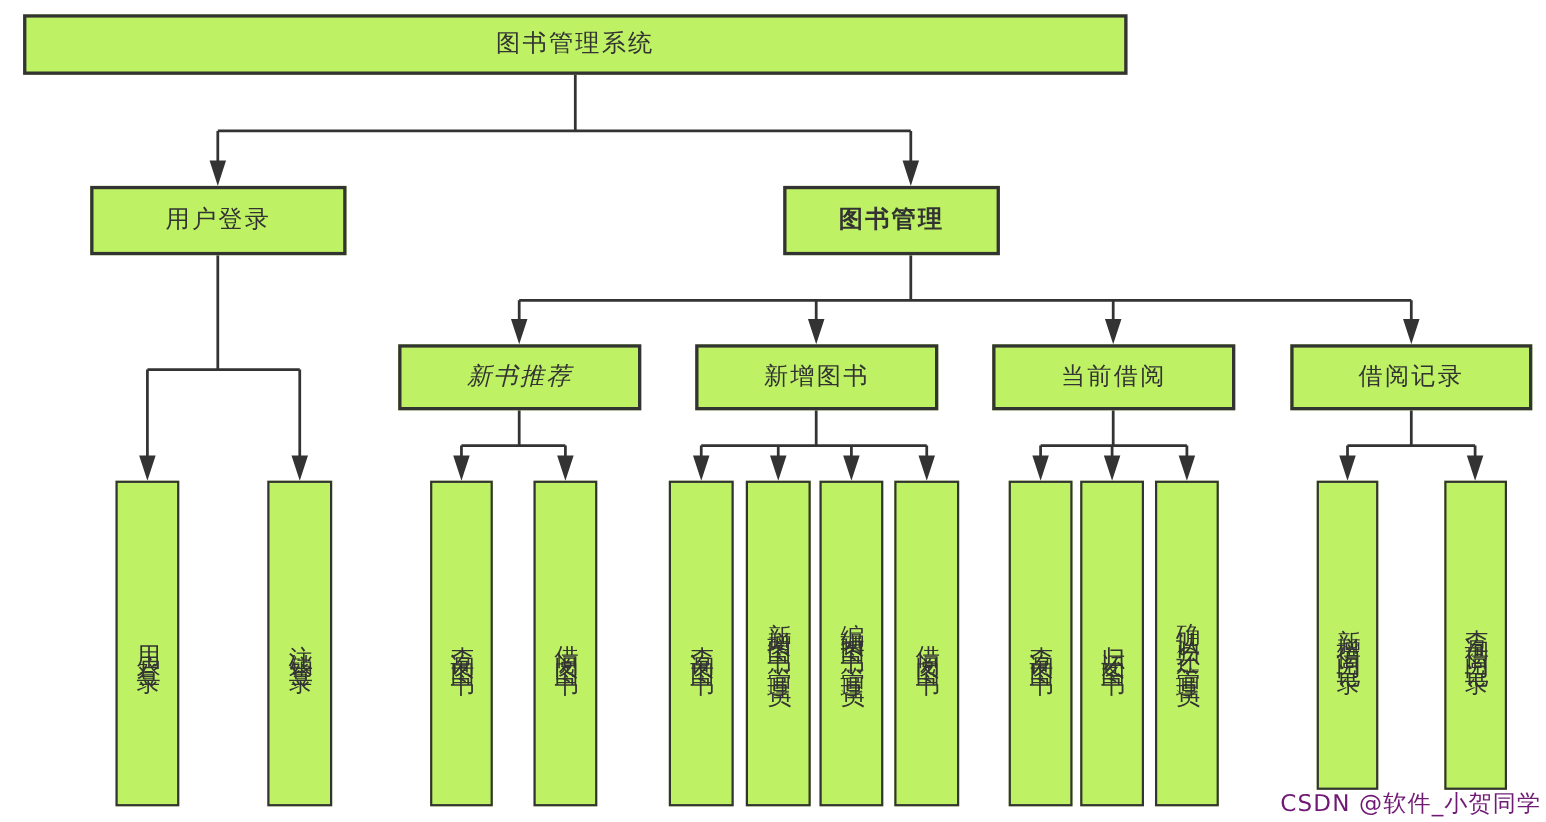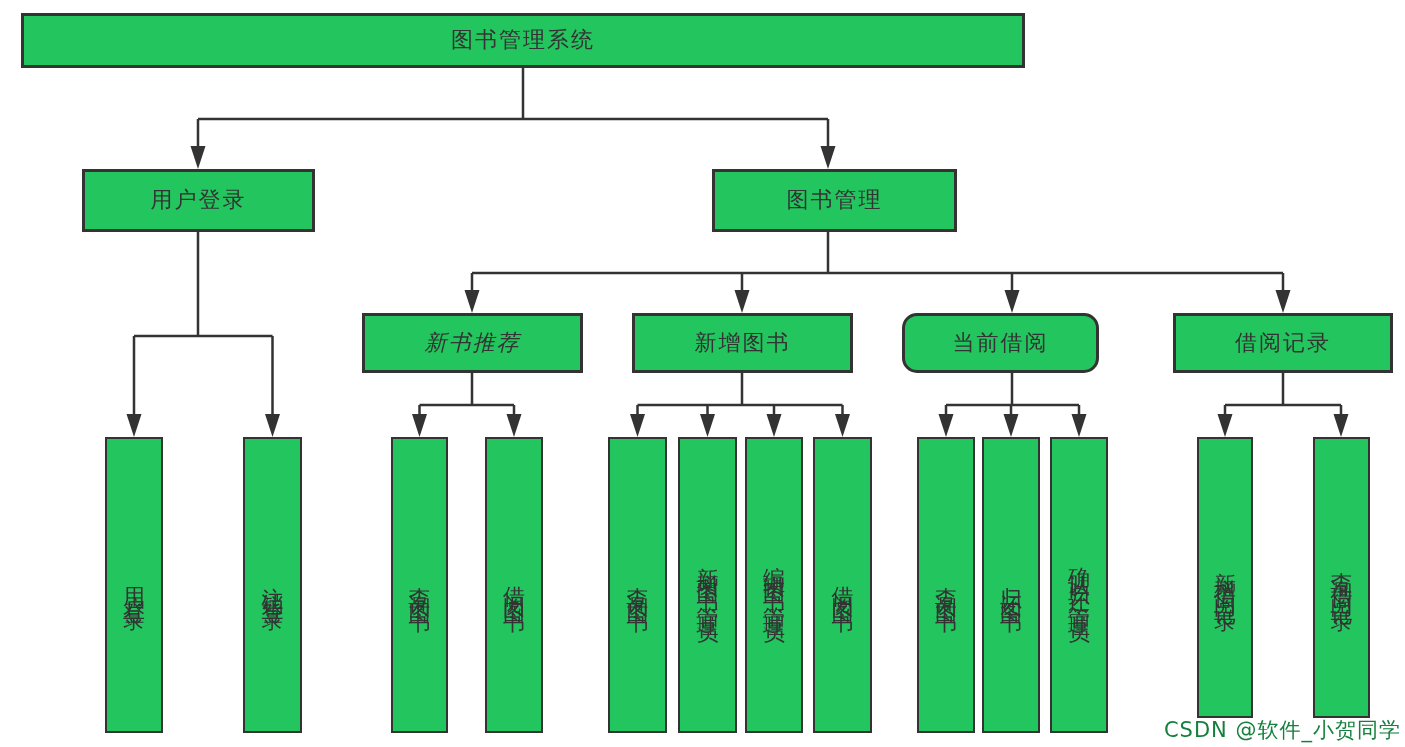--- a/index.html
+++ b/index.html
@@ -17,21 +17,21 @@
   }
   .edges {
     position: absolute;
     left: 0;
     top: 0;
     z-index: 1;
   }
   .node {
     position: absolute;
     box-sizing: border-box;
-    background: #22c55e;
+    background: #bef264;
     border: 3px solid #333333;
     display: flex;
     align-items: center;
     justify-content: center;
     z-index: 2;
   }
   .node .lbl {
     font-size: 22px;
     color: #333333;
     letter-spacing: 2px;
@@ -45,21 +45,21 @@
     writing-mode: vertical-rl;
     text-orientation: mixed;
     letter-spacing: 8px;
     line-height: 1;
   }
   .watermark {
     position: absolute;
     right: 4px;
     bottom: 3px;
     font-size: 21px;
-    color: #15803d;
+    color: #701a75;
     letter-spacing: 1px;
     z-index: 3;
     white-space: nowrap;
   }
 </style>
 </head>
 <body>
 
 <div id="stage">
 
@@ -80,31 +80,31 @@
              M1225 437l-7.5 -23h15z M1341 437l-7.5 -23h15z" fill="#333333"></path>
   </svg>
 
   <div class="node" style="left:21px; top:13px; width:1004px; height:55px;">
     <span class="lbl">图书管理系统</span>
   </div>
 
   <div class="node" style="left:82px; top:169px; width:233px; height:63px;">
     <span class="lbl">用户登录</span>
   </div>
-  <div class="node" style="left:712px; top:169px; width:245px; height:63px;">
+  <div class="node" style="left:712px; top:169px; width:197px; height:63px;font-weight:bold;">
     <span class="lbl">图书管理</span>
   </div>
 
   <div class="node" style="left:362px; top:313px; width:221px; height:60px;font-style:italic;">
     <span class="lbl">新书推荐</span>
   </div>
   <div class="node" style="left:632px; top:313px; width:221px; height:60px;">
     <span class="lbl">新增图书</span>
   </div>
-  <div class="node" style="left:902px; top:313px; width:197px; height:60px;border-radius:15px;">
+  <div class="node" style="left:902px; top:313px; width:221px; height:60px;">
     <span class="lbl">当前借阅</span>
   </div>
   <div class="node" style="left:1173px; top:313px; width:220px; height:60px;">
     <span class="lbl">借阅记录</span>
   </div>
 
   <div class="node leaf" style="left:105px; top:437px; width:58px; height:296px;">
     <span class="lbl">用户登录</span>
   </div>
   <div class="node leaf" style="left:243px; top:437px; width:59px; height:296px;">

